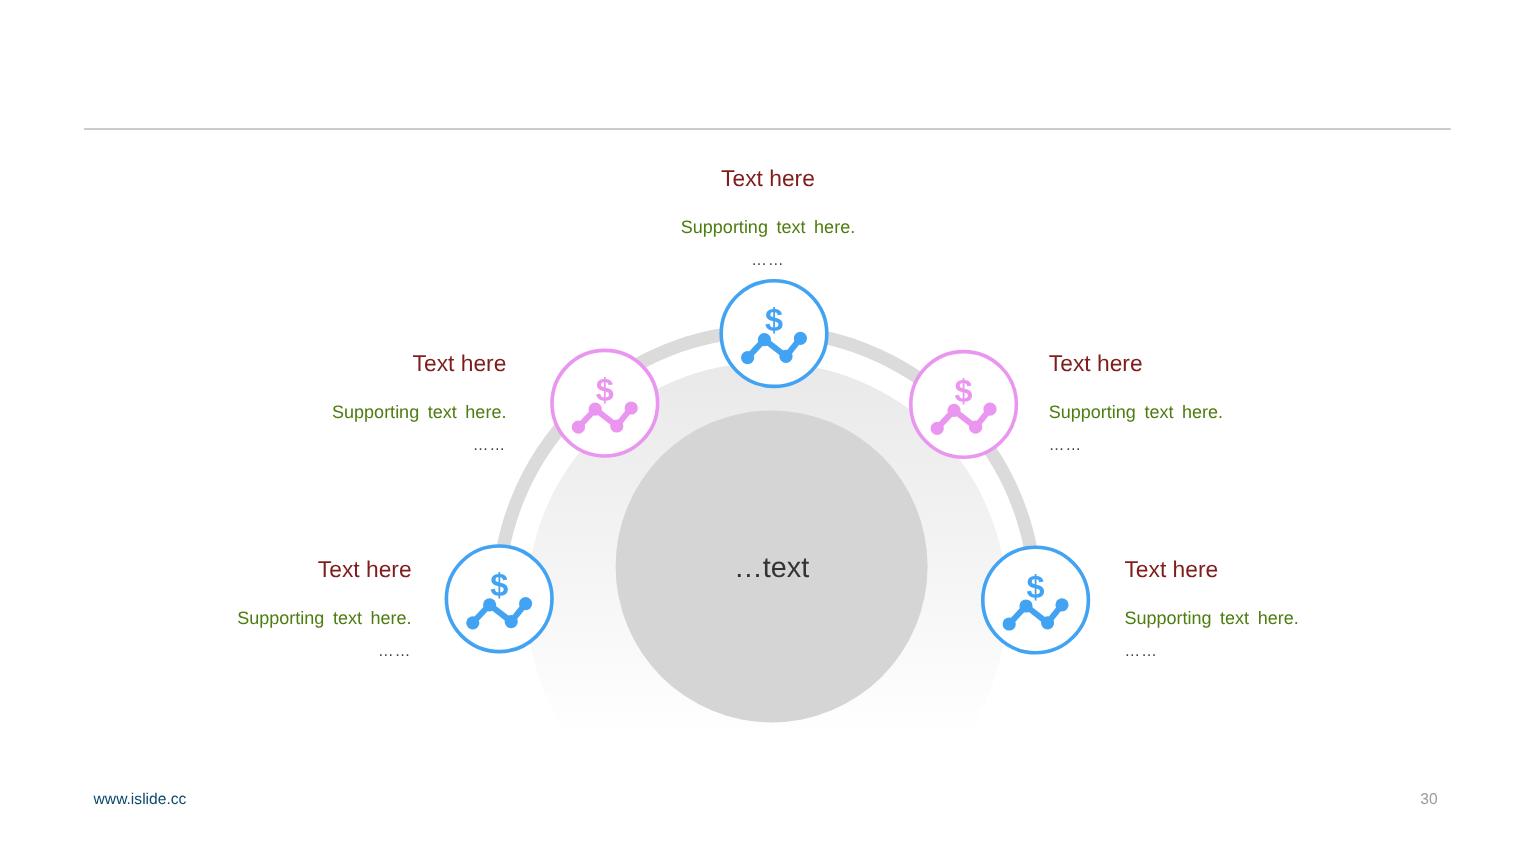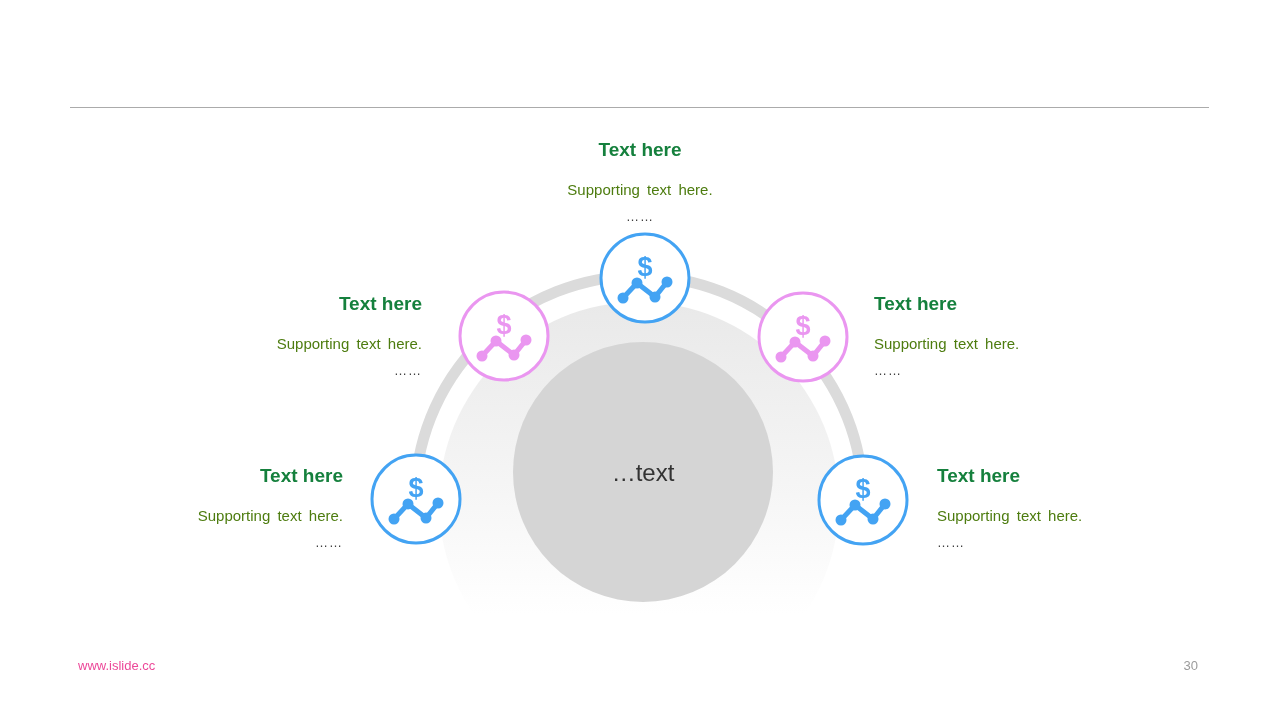--- a/index.html
+++ b/index.html
@@ -9,25 +9,25 @@
     font-family:"Liberation Sans", sans-serif;
   }
   .slide{position:absolute;inset:0;}
   .divider{position:absolute;left:70px;top:107px;width:1139px;height:1px;background:#ababab;}
   .diagram-svg{position:absolute;left:0;top:0;}
 
   .text-block{position:absolute;}
   .tb-center{text-align:center;}
   .tb-right{text-align:right;}
   .tb-left{text-align:left;}
-  .tb-title{font-size:19px;font-weight:bold;color:#15803d;line-height:19px;}
+  .tb-title{font-size:19px;font-weight:normal;color:#7f1d1d;line-height:19px;}
   .tb-sub{font-size:15px;color:#4d7c0f;margin-top:23px;line-height:15px;word-spacing:3px;}
   .tb-dots{font-size:13px;color:#3f3f3f;margin-top:13px;line-height:13px;letter-spacing:1px;}
 
-  .footer-left{position:absolute;left:78px;top:658px;font-size:13px;color:#ec4899;}
+  .footer-left{position:absolute;left:78px;top:658px;font-size:13px;color:#0c4a6e;}
   .footer-right{position:absolute;right:82px;top:658px;font-size:13px;color:#9b9b9b;}
 
   .badge-circle{fill:#ffffff;stroke-width:3px;}
   .node-dollar{font-weight:bold;font-size:27px;text-anchor:middle;font-family:"Liberation Sans",sans-serif;}
   .trend-line{fill:none;stroke-width:5px;stroke-linecap:round;stroke-linejoin:round;}
   .center-label{font-size:24px;text-anchor:middle;fill:#333333;font-family:"Liberation Sans",sans-serif;}
 </style>
 </head>
 <body>
 

